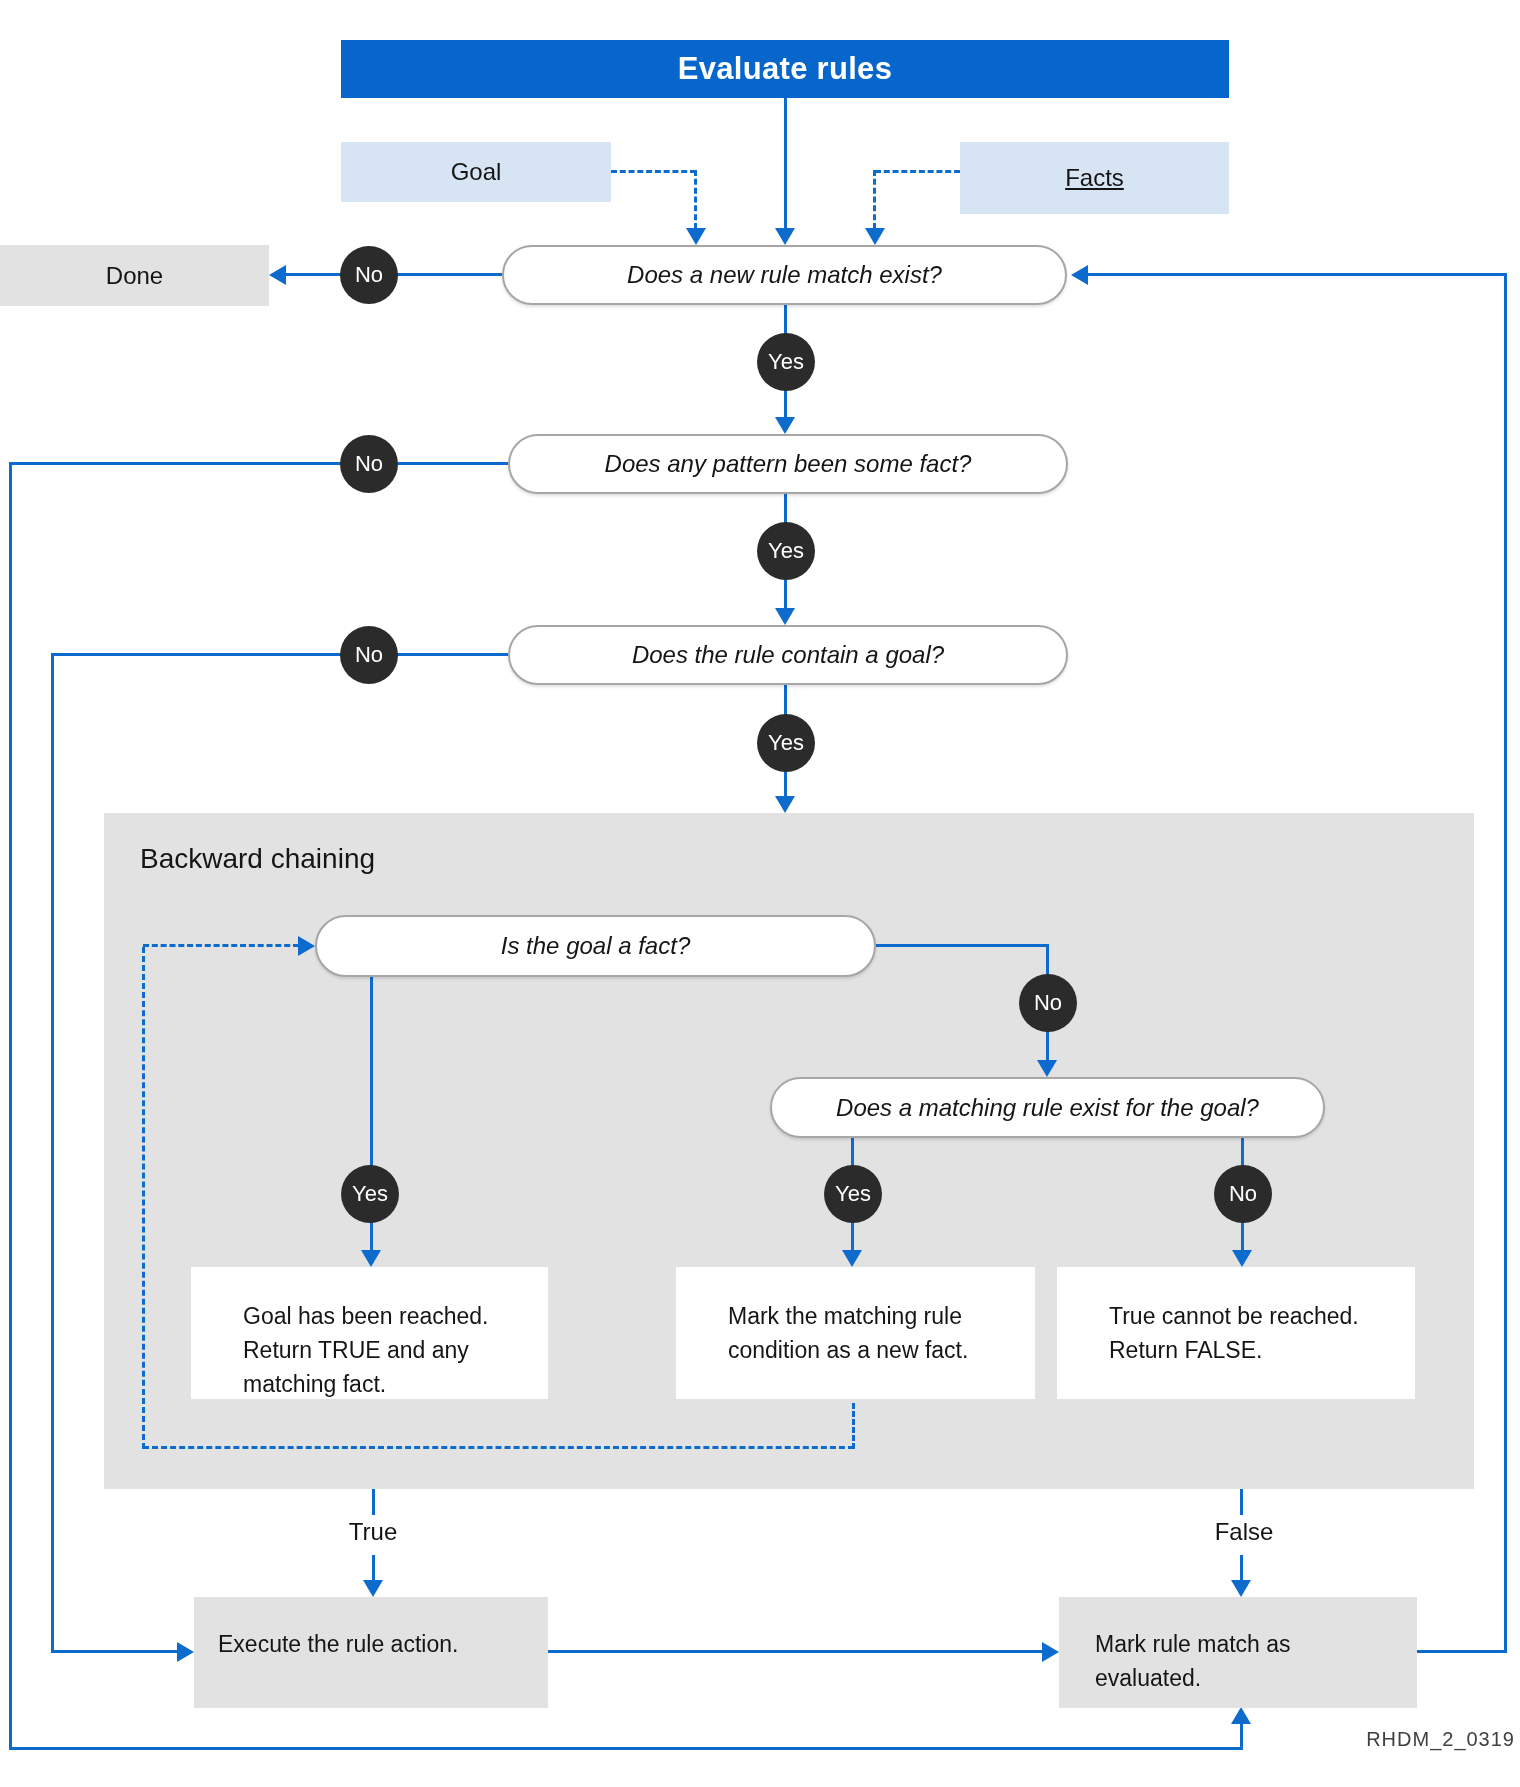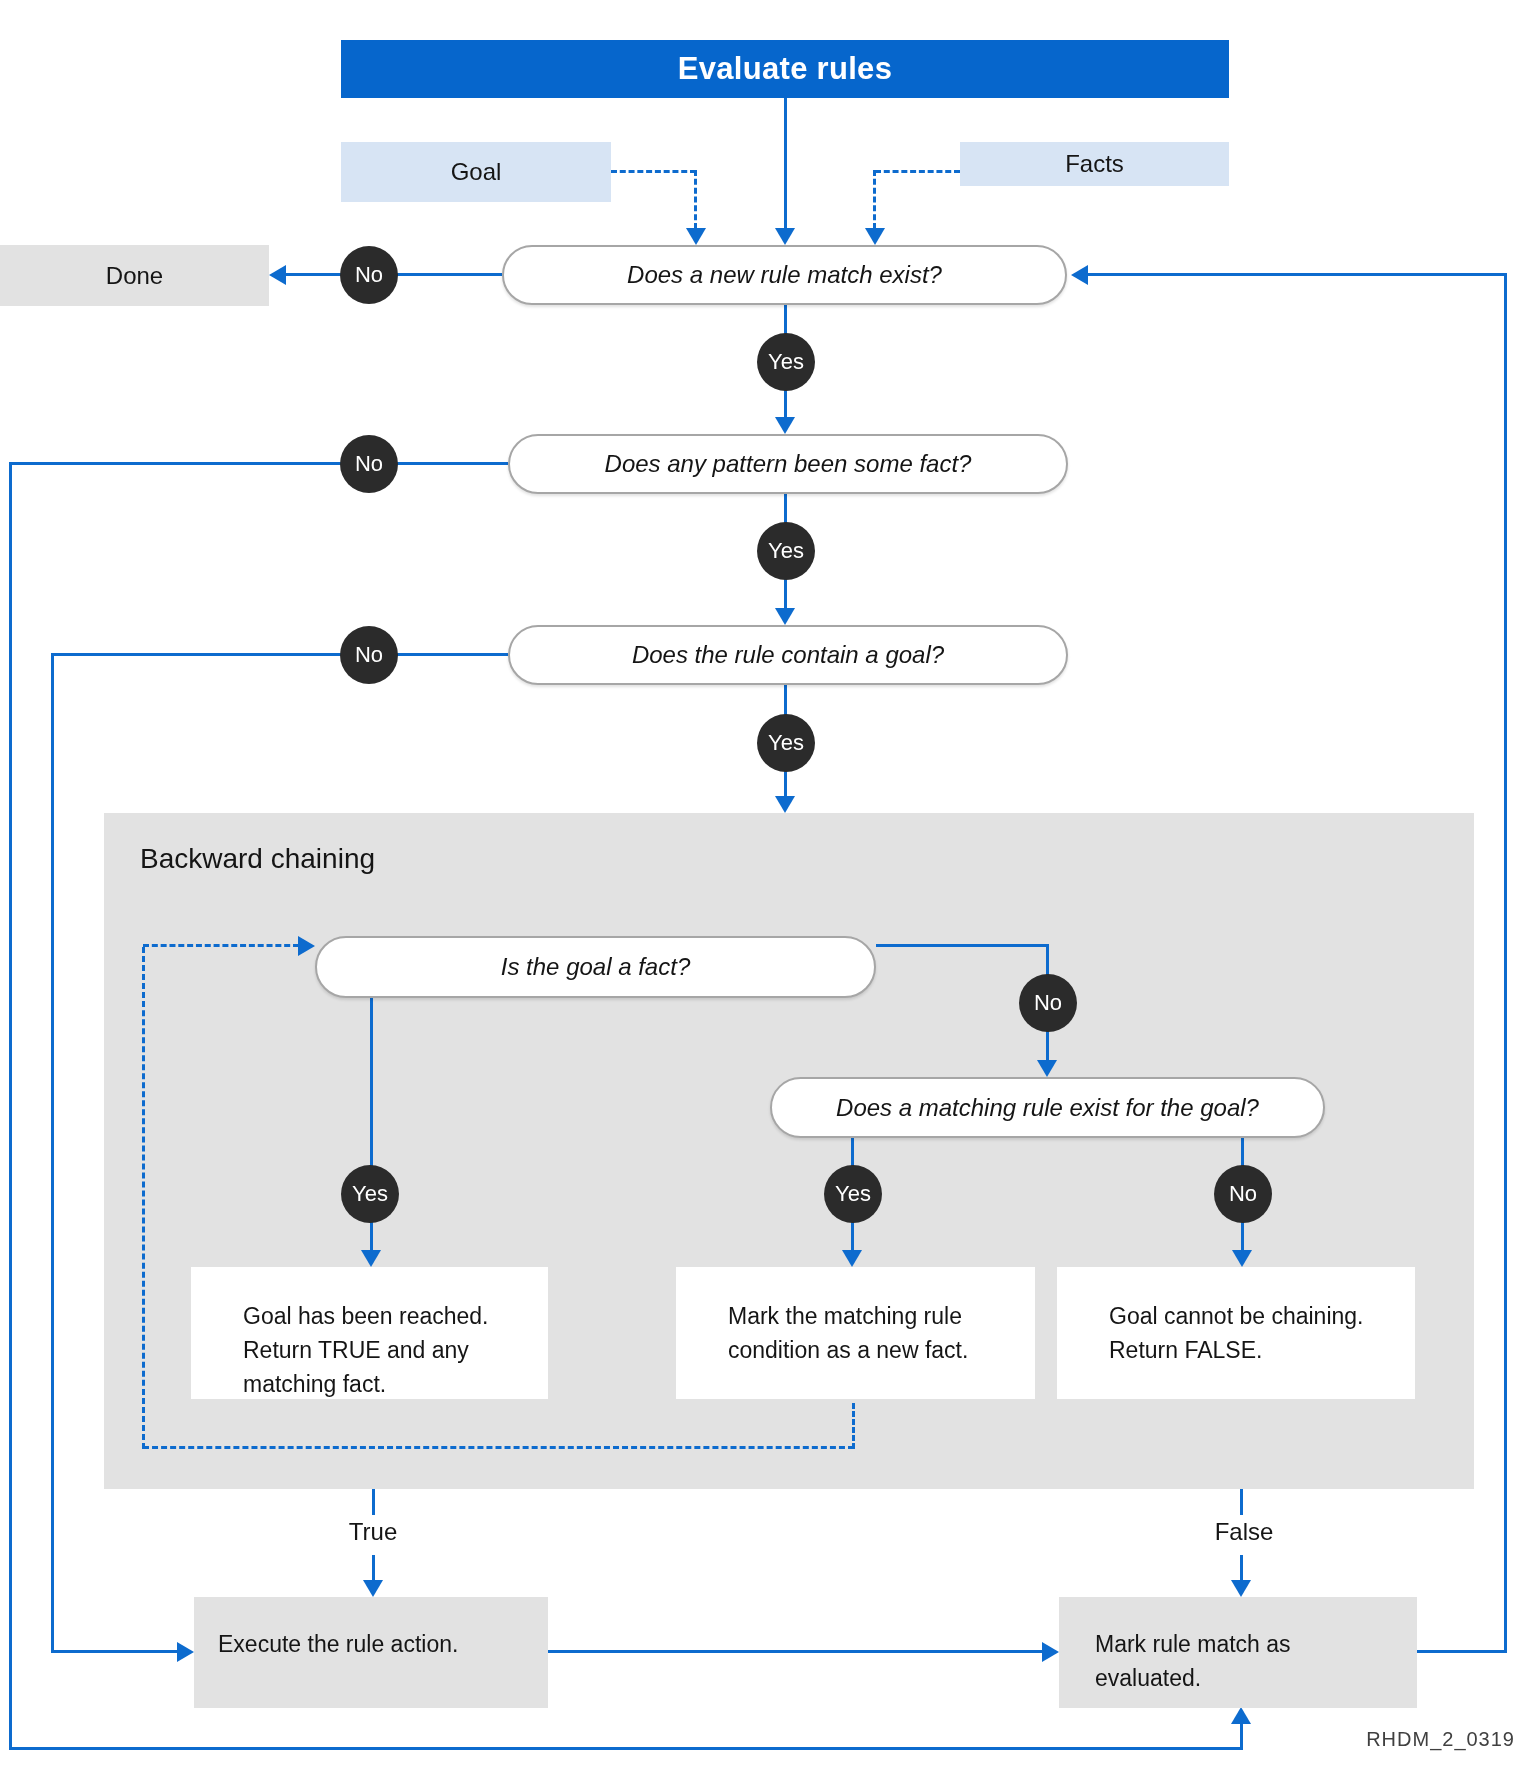--- a/index.html
+++ b/index.html
@@ -114,44 +114,44 @@
 
   <div class="abs dv" style="left:852px;top:1403px;height:46px;"></div>
   <div class="abs dh" style="left:143px;top:1446px;width:711px;"></div>
   <div class="abs dv" style="left:142px;top:947px;height:502px;"></div>
   <div class="abs dh" style="left:143px;top:944px;width:156px;"></div>
   <div class="abs a-right" style="left:298px;top:936px;"></div>
 
   <div class="abs flexc header" style="left:341px;top:40px;width:888px;height:58px;">Evaluate rules</div>
 
   <div class="abs flexc inputbox" style="left:341px;top:142px;width:270px;height:60px;">Goal</div>
-  <div class="abs flexc inputbox" style="left:960px;top:142px;width:269px;height:44px;">Facts</div>
+  <div class="abs flexc inputbox" style="left:960px;top:142px;width:269px;height:72px;text-decoration:underline;">Facts</div>
 
   <div class="abs flexc graybox" style="left:0px;top:245px;width:269px;height:61px;">Done</div>
 
   <div class="abs flexc oval" style="left:502px;top:245px;width:565px;height:60px;">Does a new rule match exist?</div>
   <div class="abs flexc oval" style="left:508px;top:434px;width:560px;height:60px;">Does any pattern been some fact?</div>
   <div class="abs flexc oval" style="left:508px;top:625px;width:560px;height:60px;">Does the rule contain a goal?</div>
-  <div class="abs flexc oval" style="left:315px;top:915px;width:561px;height:62px;margin-top:21px;">Is the goal a fact?</div>
+  <div class="abs flexc oval" style="left:315px;top:915px;width:561px;height:62px;">Is the goal a fact?</div>
   <div class="abs flexc oval" style="left:770px;top:1077px;width:555px;height:61px;">Does a matching rule exist for the goal?</div>
 
   <div class="abs flexc circ" style="left:340px;top:246px;">No</div>
   <div class="abs flexc circ" style="left:757px;top:333px;">Yes</div>
   <div class="abs flexc circ" style="left:340px;top:435px;">No</div>
   <div class="abs flexc circ" style="left:757px;top:522px;">Yes</div>
   <div class="abs flexc circ" style="left:340px;top:626px;">No</div>
   <div class="abs flexc circ" style="left:757px;top:714px;">Yes</div>
   <div class="abs flexc circ" style="left:1019px;top:974px;">No</div>
   <div class="abs flexc circ" style="left:341px;top:1165px;">Yes</div>
   <div class="abs flexc circ" style="left:824px;top:1165px;">Yes</div>
   <div class="abs flexc circ" style="left:1214px;top:1165px;">No</div>
 
   <div class="abs outcome" style="left:191px;top:1267px;width:357px;height:132px;">Goal has been reached. Return TRUE and any matching fact.</div>
   <div class="abs outcome" style="left:676px;top:1267px;width:359px;height:132px;">Mark the matching rule condition as a new fact.</div>
-  <div class="abs outcome" style="left:1057px;top:1267px;width:358px;height:132px;">Goal cannot be chaining. Return FALSE.</div>
+  <div class="abs outcome" style="left:1057px;top:1267px;width:358px;height:132px;">True cannot be reached. Return FALSE.</div>
 
   <div class="abs lbl" style="left:323px;top:1518px;width:100px;">True</div>
   <div class="abs lbl" style="left:1194px;top:1518px;width:100px;">False</div>
 
   <div class="abs action" style="left:194px;top:1597px;width:354px;height:111px;padding-left:24px;">Execute the rule action.</div>
   <div class="abs action" style="left:1059px;top:1597px;width:358px;height:111px;">Mark rule match as evaluated.</div>
 
   <div class="abs watermark" style="left:1360px;top:1728px;width:155px;">RHDM_2_0319</div>
 
 </div>

